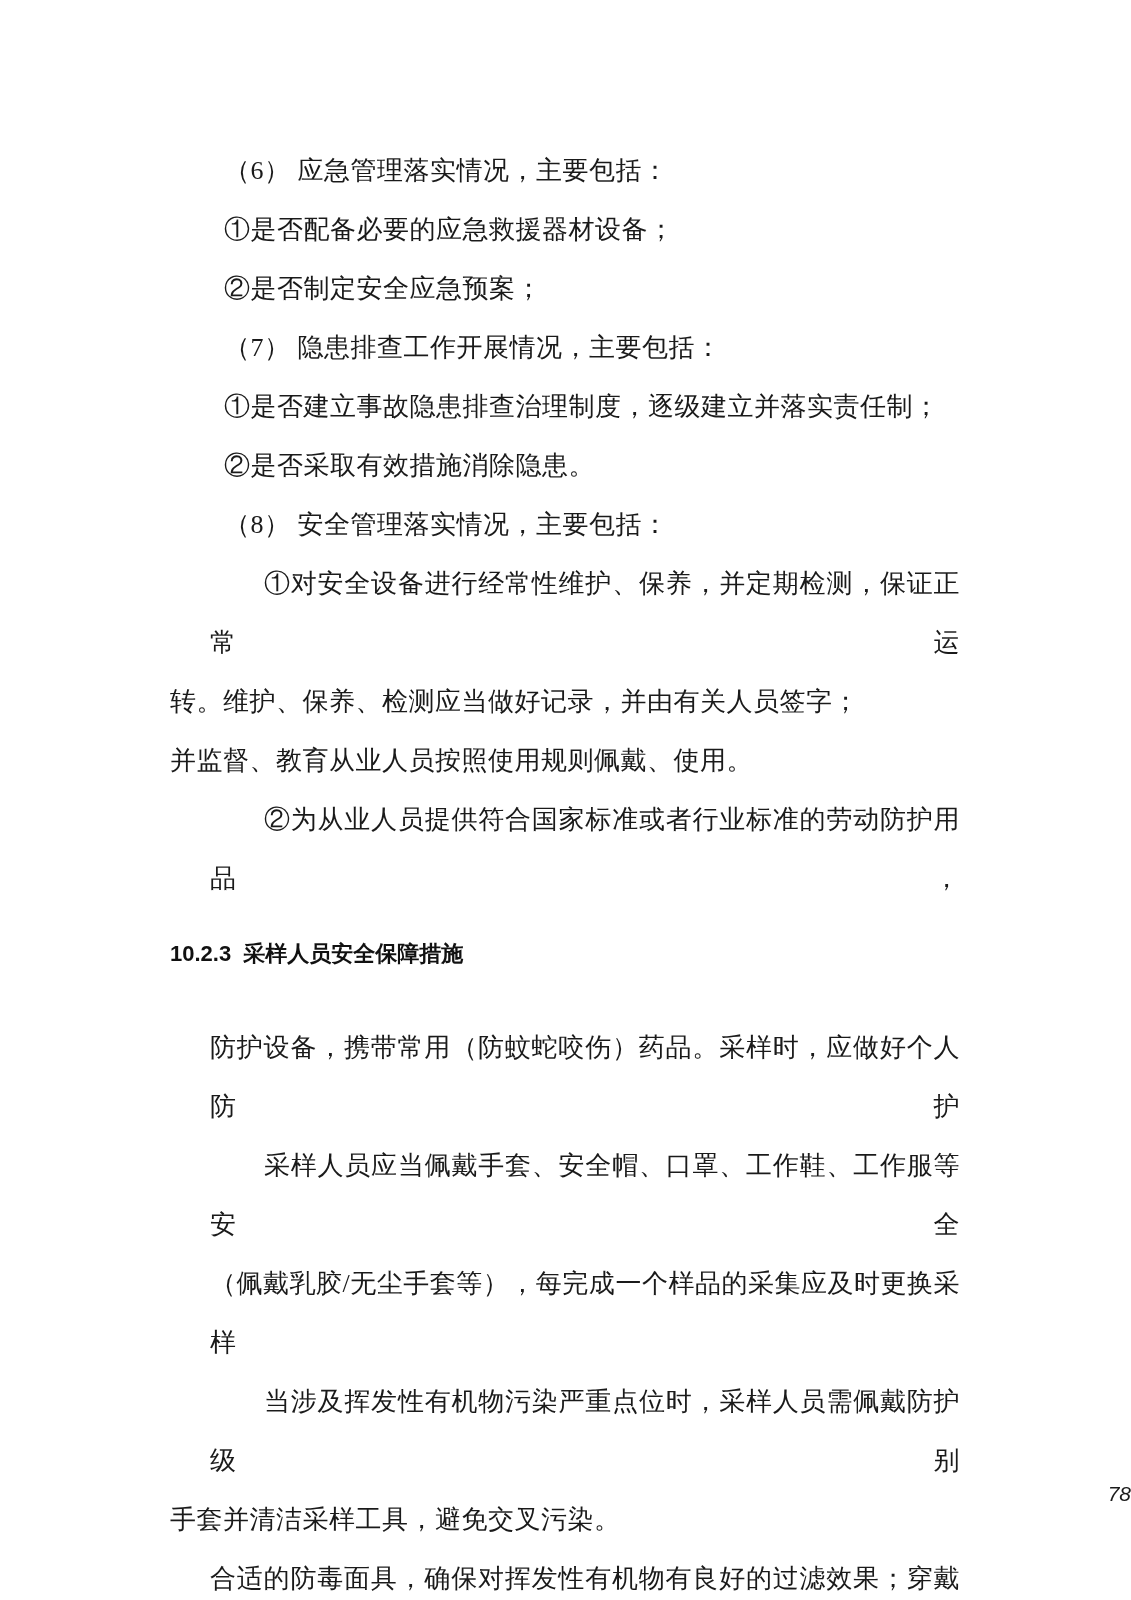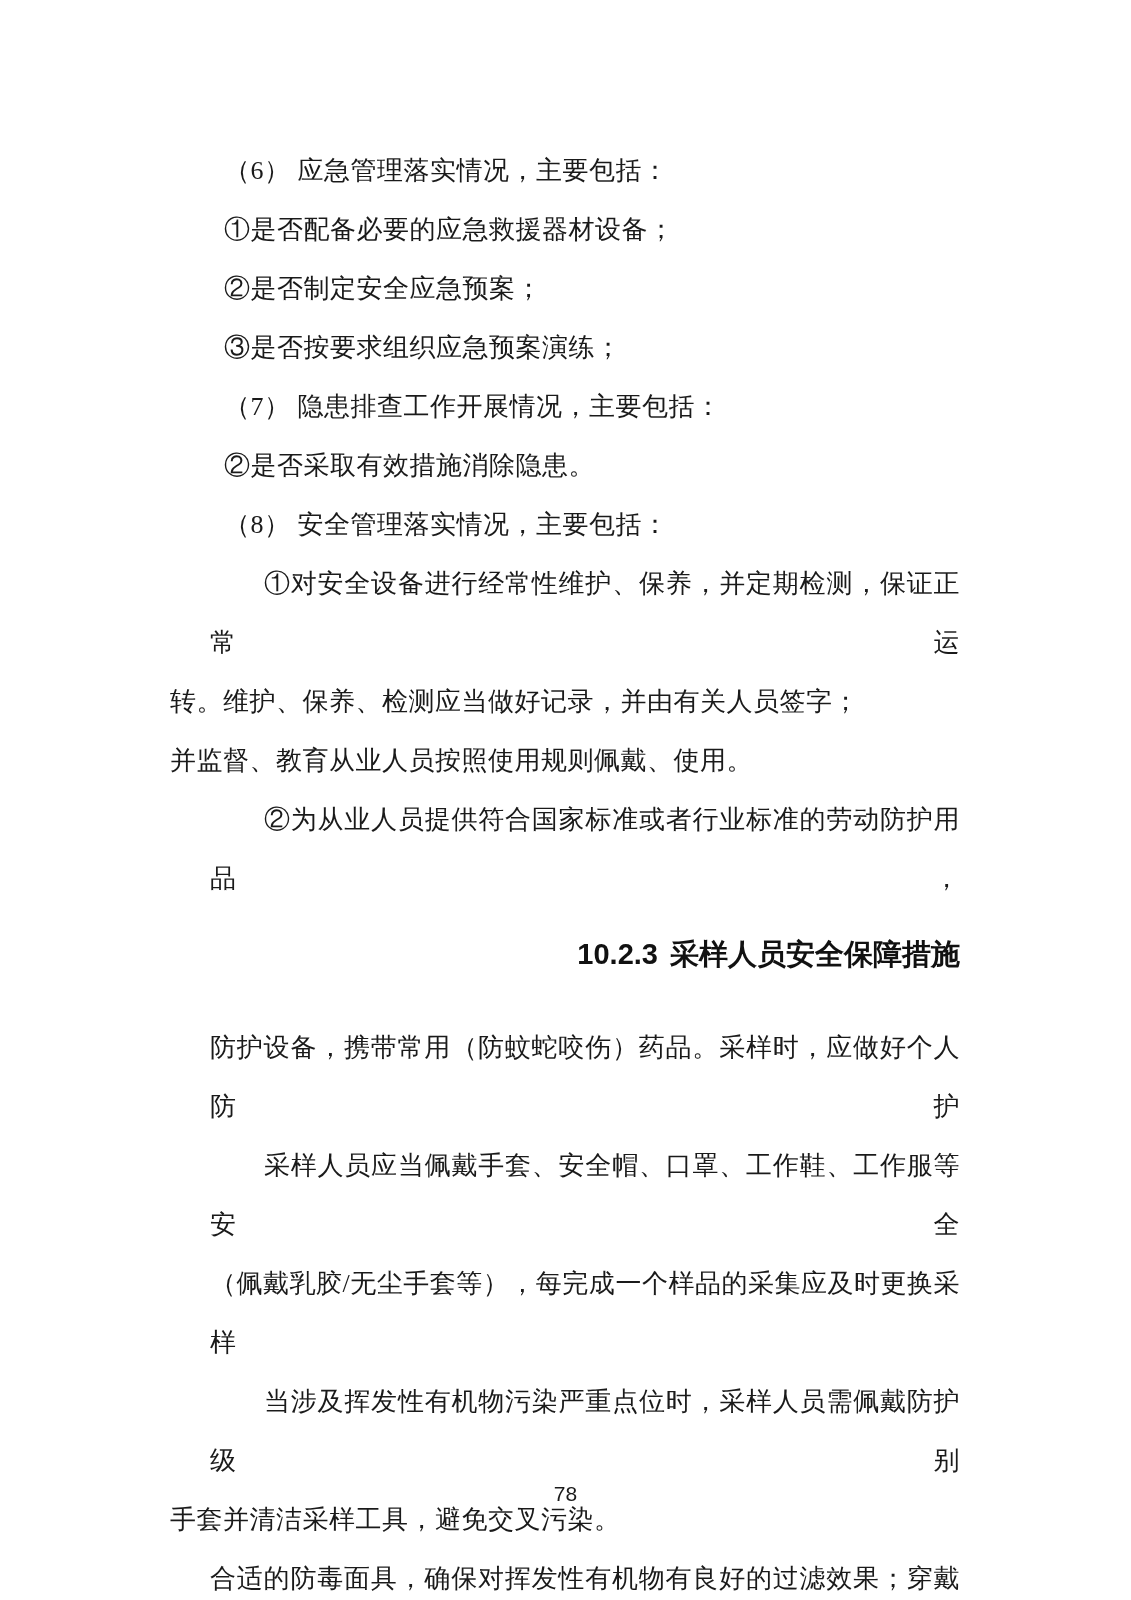--- a/index.html
+++ b/index.html
@@ -34,53 +34,53 @@
   .indent {
     text-indent: 54px;
   }
   .fill {
     text-align: justify;
     text-align-last: justify;
     margin-left: 40px;
   }
   .heading {
     margin: 24px 0 42px 0;
-    font-size: 29px;
+    font-size: 22px;
     line-height: 44px;
     font-weight: bold;
     font-family: "Liberation Sans", "DejaVu Sans", sans-serif;
     color: #111111;
-    text-align: right;
   }
   .heading .heading-number {
     margin-right: 12px;
   }
   .pagenum {
     position: absolute;
     left: 0;
     right: 0;
     top: 1481px;
-    text-align: center;
+    text-align: right;
     font-size: 21px;
     line-height: 26px;
     font-family: "Liberation Sans", "DejaVu Sans", sans-serif;
     color: #1a1a1a;
+    font-style: italic;
   }
 </style>
 </head>
 <body>
 
 <div class="page">
   <div class="textcol">
 
     <p class="line indent">（6） 应急管理落实情况，主要包括：</p>
     <p class="line indent">①是否配备必要的应急救援器材设备；</p>
     <p class="line indent">②是否制定安全应急预案；</p>
-    <p class="line indent">③是否按要求组织应急预案演练；</p>
     <p class="line indent">（7） 隐患排查工作开展情况，主要包括：</p>
+    <p class="line indent">①是否建立事故隐患排查治理制度，逐级建立并落实责任制；</p>
     <p class="line indent">②是否采取有效措施消除隐患。</p>
     <p class="line indent">（8） 安全管理落实情况，主要包括：</p>
     <p class="line indent fill">①对安全设备进行经常性维护、保养，并定期检测，保证正常运</p>
     <p class="line">转。维护、保养、检测应当做好记录，并由有关人员签字；</p>
     <p class="line">并监督、教育从业人员按照使用规则佩戴、使用。</p>
     <p class="line indent fill">②为从业人员提供符合国家标准或者行业标准的劳动防护用品，</p>
 
     <h2 class="heading">
       <span class="heading-number">10.2.3</span><span>采样人员安全保障措施</span>
     </h2>

